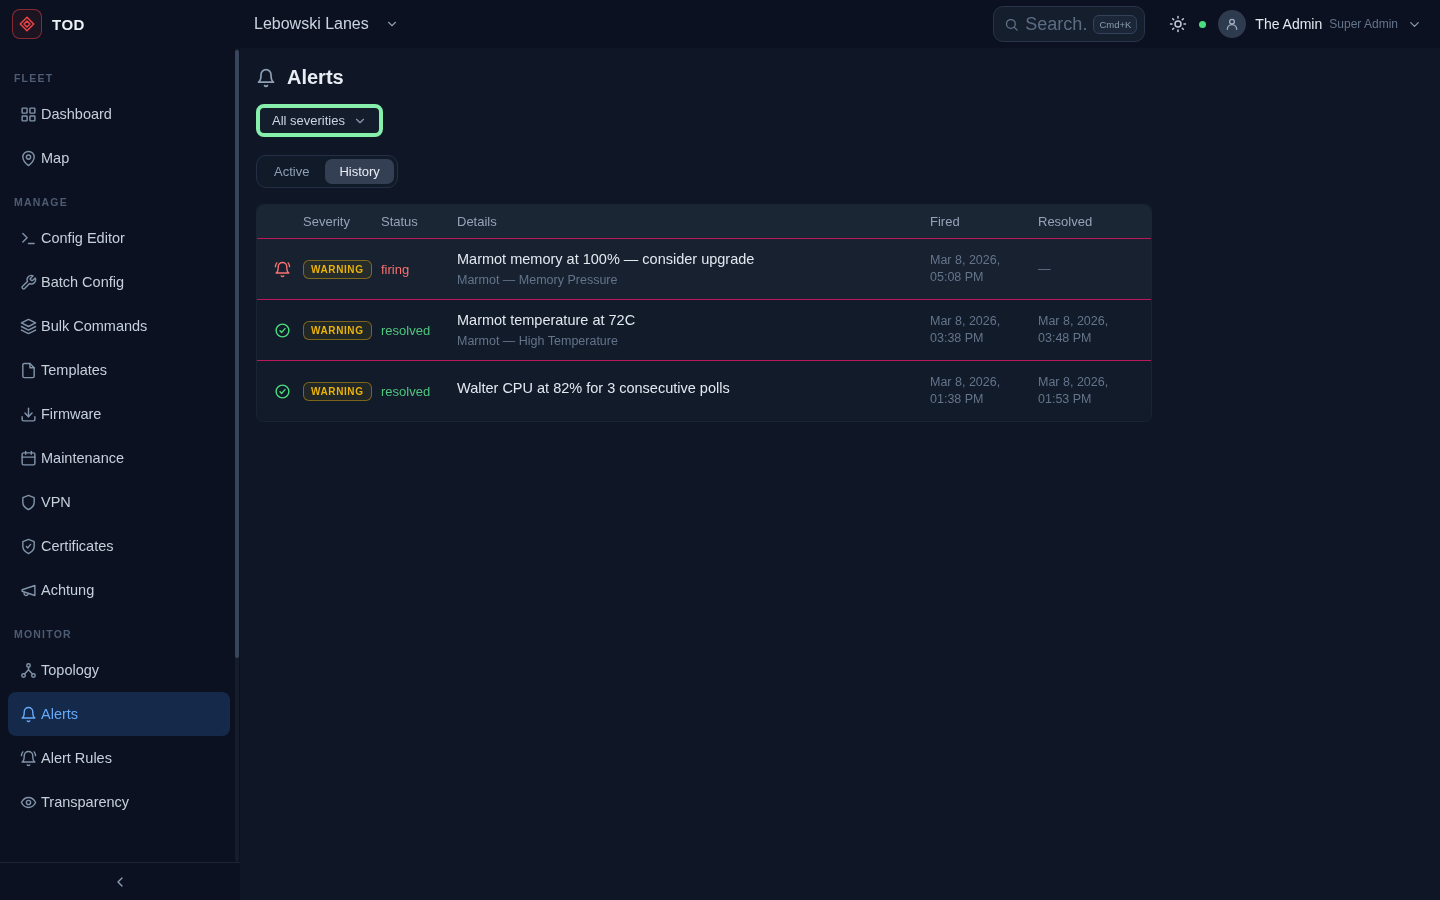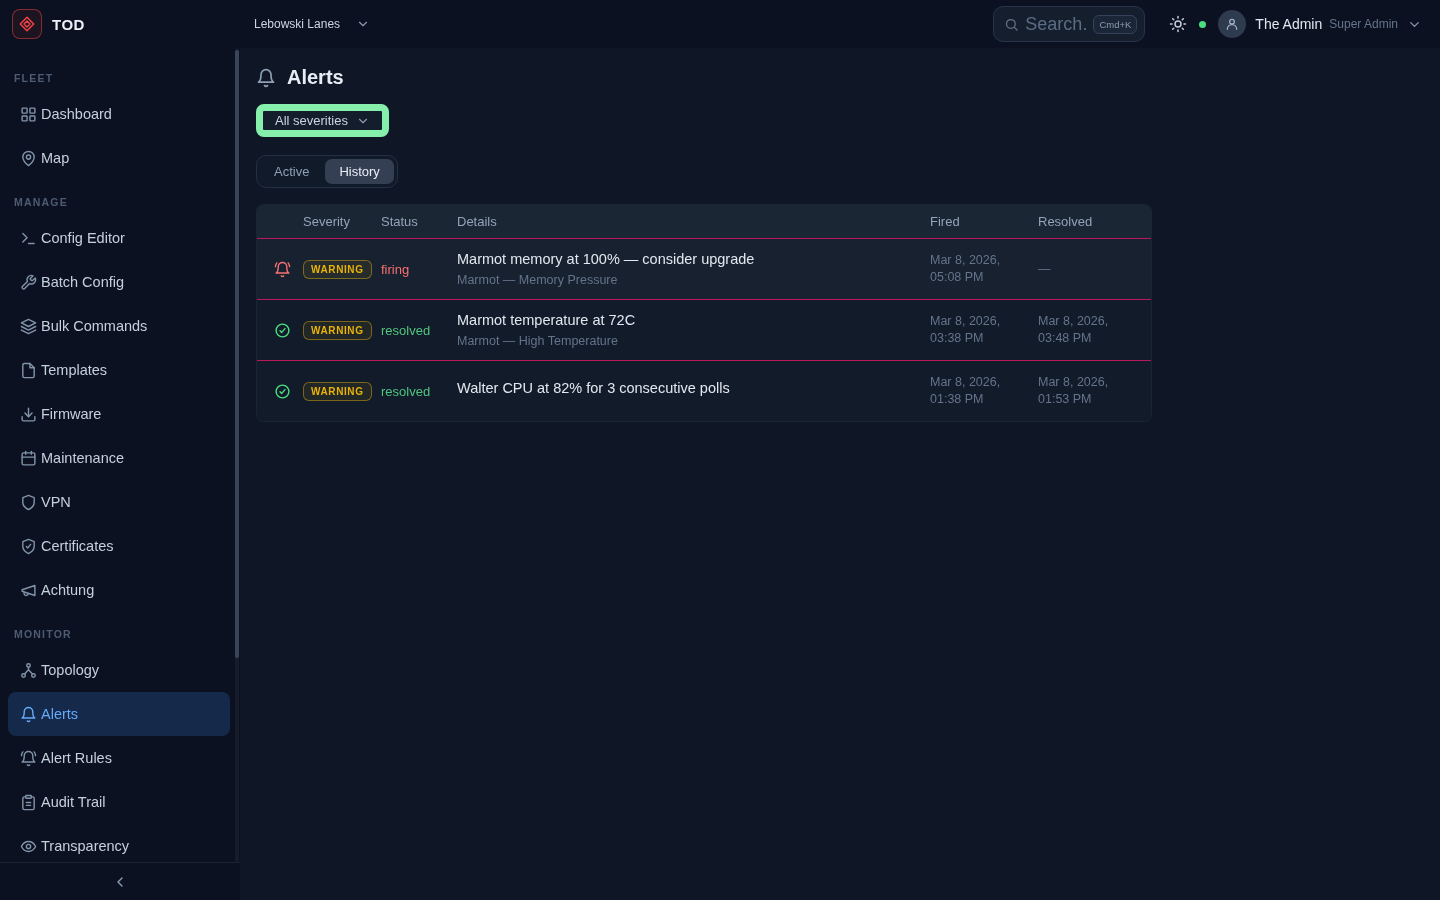--- a/index.html
+++ b/index.html
@@ -22,21 +22,21 @@
   .brand { display:flex; align-items:center; gap:10px; width:226px; flex:none; }
   .logo-box {
     width:30px; height:30px; border-radius:8px;
     background:rgba(239,68,68,0.08);
     border:1px solid rgba(239,68,68,0.5);
     display:flex; align-items:center; justify-content:center;
     color:#ef4444;
   }
   .logo-box .icon { width:18px; height:18px; }
   .brand-name { font-size:15px; font-weight:800; letter-spacing:.5px; color:#eef2f7; }
-  .org-selector { display:flex; align-items:center; gap:16px; margin-left:16px; font-size:12px; color:#cbd5e1; cursor:pointer; }
+  .org-selector { display:flex; align-items:center; gap:16px; margin-left:16px; font-size:16px; color:#cbd5e1; cursor:pointer; }
   .org-selector .icon { width:14px; height:14px; color:#8b9bb1; }
   .topbar-spacer { flex:1; }
   .searchbox {
     width:152px; height:36px; border-radius:10px;
     background:#141e2d; border:1px solid #27344a;
     display:flex; align-items:center; gap:6px; padding:0 7px 0 10px; margin-right:14px;
     cursor:text;
   }
   .searchbox .icon { width:15px; height:15px; color:#64748b; }
   .searchbox input {
@@ -98,21 +98,21 @@
     position:absolute; top:48px; left:240px; right:0; bottom:0;
     background:#0f1726; padding:18px 16px;
   }
   .page-title-row { display:flex; align-items:center; gap:11px; }
   .page-title-row .icon { width:20px; height:20px; color:#8fa0b5; }
   .page-title { font-size:20px; font-weight:700; color:#e8edf4; }
 
   .filter-row { margin-top:15px; }
   .select {
     display:inline-flex; align-items:center; gap:8px; height:33px; padding:0 12px;
-    background:#131d2c; border:7px solid #86efac; border-radius:8px;
+    background:#131d2c; border:4px solid #86efac; border-radius:8px;
     font-size:13px; color:#cbd5e1; cursor:pointer;
   }
   .select .icon { width:14px; height:14px; color:#8b9bb1; }
 
   .tabs-row { margin-top:18px; }
   .tabs {
     display:inline-flex; padding:3px; gap:2px;
     background:#111a28; border:1px solid #232f44; border-radius:10px;
   }
   .tab {
@@ -343,30 +343,20 @@
       <div class="nav-item">
         <span class="icon">
           <svg viewBox="0 0 24 24" fill="none" stroke="currentColor" stroke-width="2" stroke-linecap="round" stroke-linejoin="round">
             <path d="M18 8a6 6 0 0 0-12 0c0 7-3 9-3 9h18s-3-2-3-9"></path>
             <path d="M13.73 21a2 2 0 0 1-3.46 0"></path>
             <path d="M2 8a10 10 0 0 1 2-5.3"></path>
             <path d="M22 8a10 10 0 0 0-2-5.3"></path>
           </svg>
         </span>
         <span>Alert Rules</span>
-      </div>
-      <div class="nav-item">
-        <span class="icon">
-          <svg viewBox="0 0 24 24" fill="none" stroke="currentColor" stroke-width="2" stroke-linecap="round" stroke-linejoin="round">
-            <rect x="8" y="2" width="8" height="4" rx="1"></rect>
-            <path d="M16 4h2a2 2 0 0 1 2 2v14a2 2 0 0 1-2 2H6a2 2 0 0 1-2-2V6a2 2 0 0 1 2-2h2"></path>
-            <path d="M9 12h6M9 16h6"></path>
-          </svg>
-        </span>
-        <span>Audit Trail</span>
       </div>
       <div class="nav-item">
         <span class="icon">
           <svg viewBox="0 0 24 24" fill="none" stroke="currentColor" stroke-width="2" stroke-linecap="round" stroke-linejoin="round">
             <path d="M2 12s3.5-7 10-7 10 7 10 7-3.5 7-10 7-10-7-10-7Z"></path>
             <circle cx="12" cy="12" r="3"></circle>
           </svg>
         </span>
         <span>Transparency</span>
       </div>

